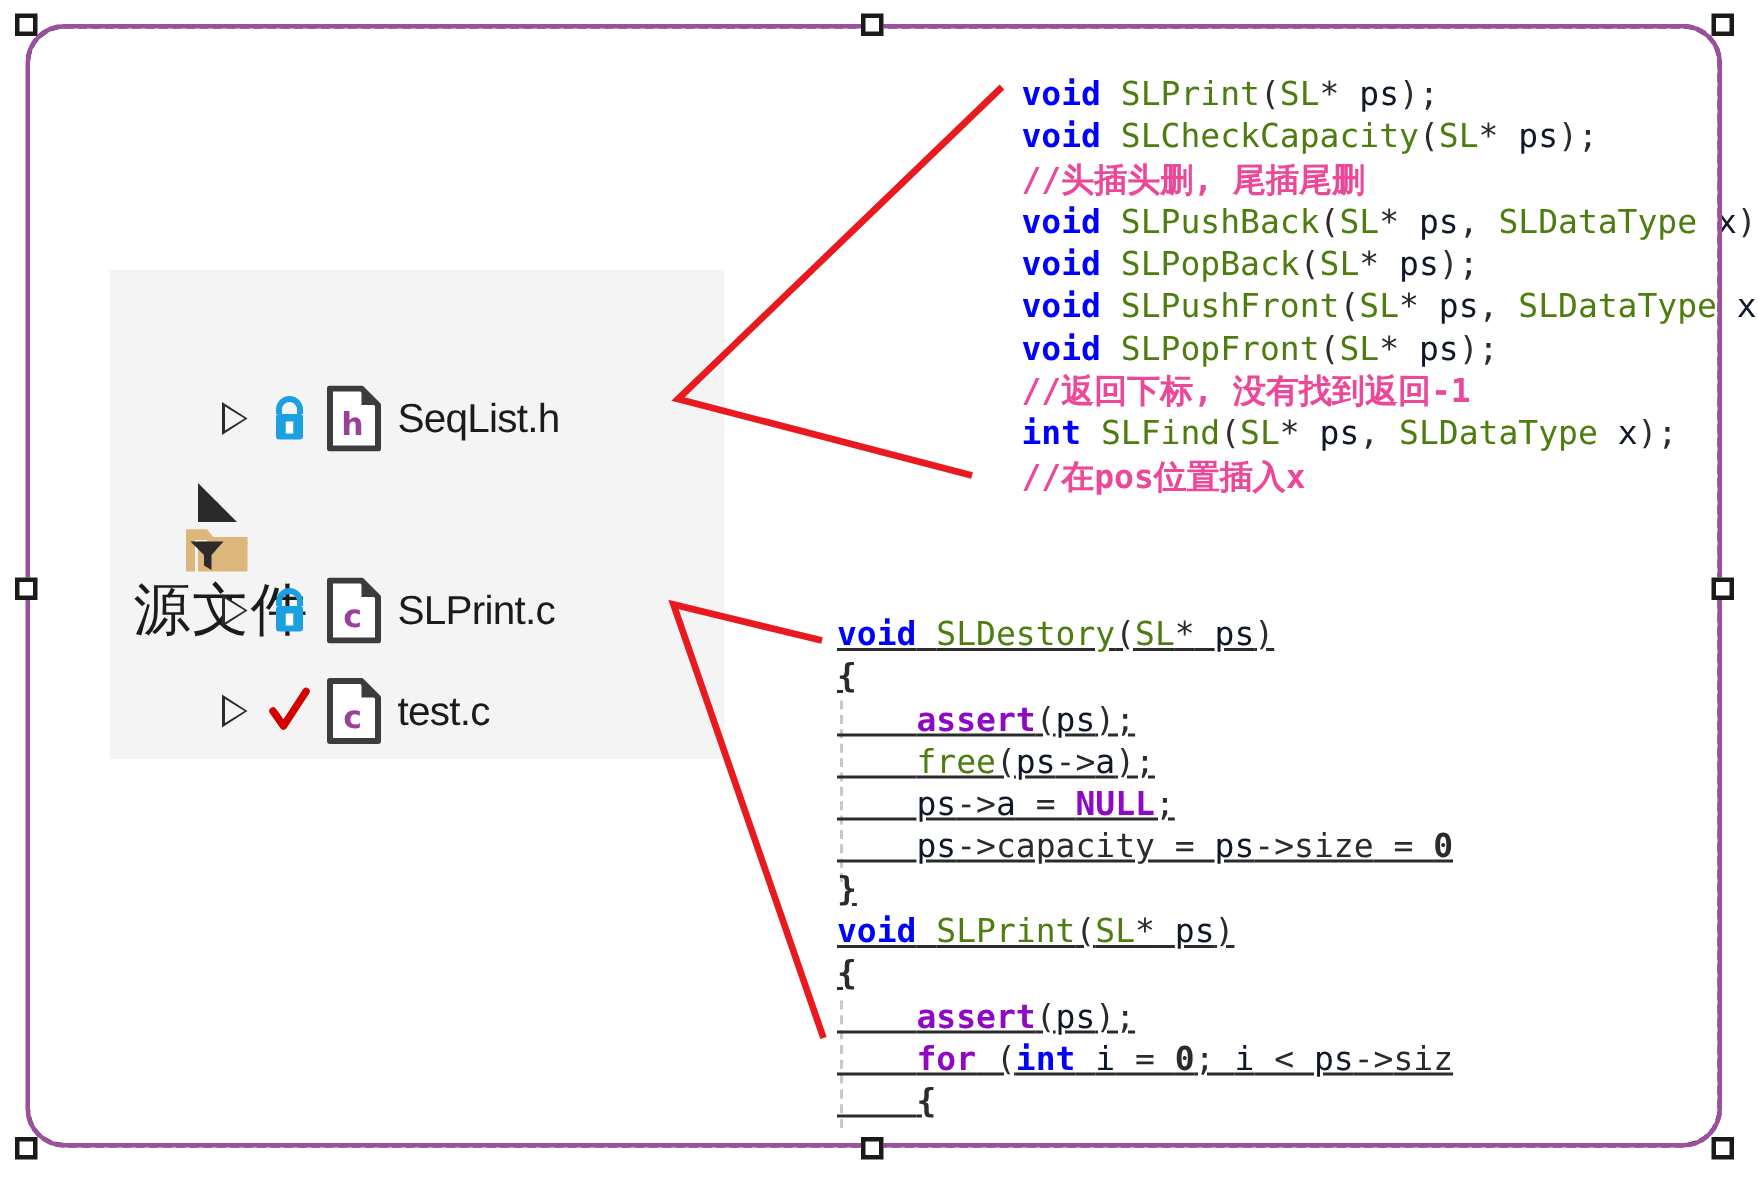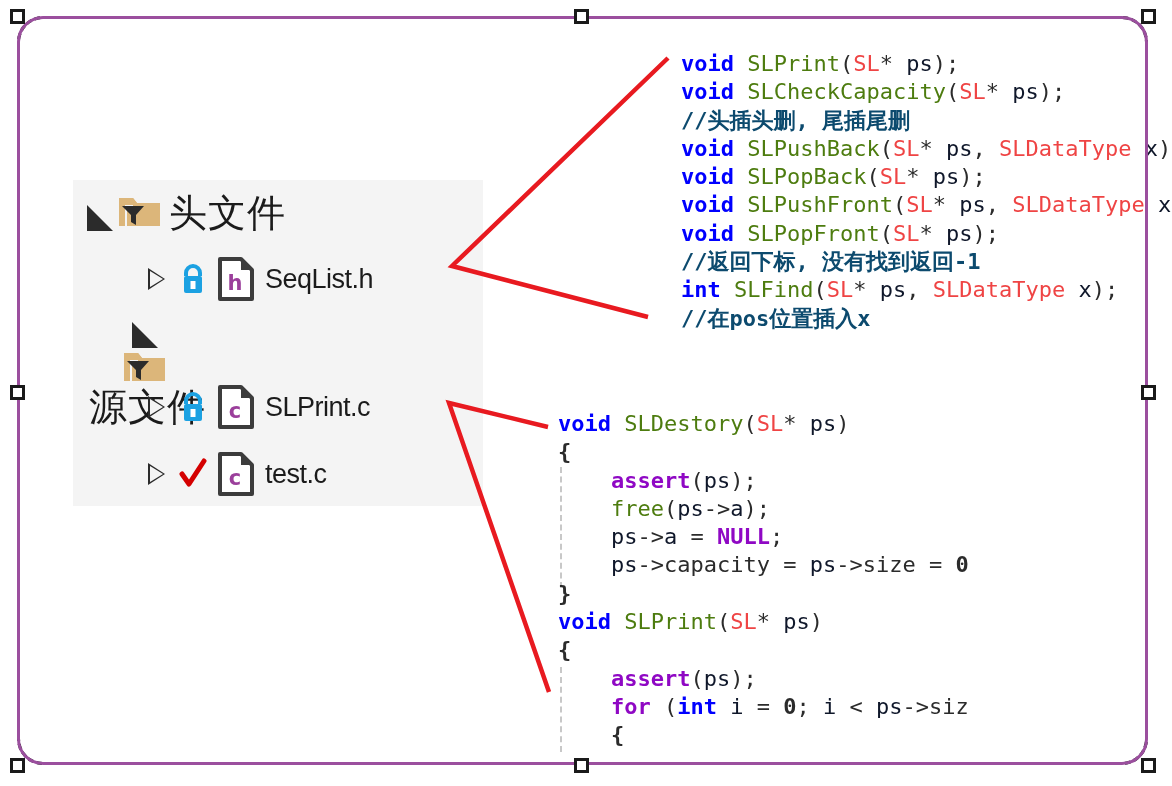--- a/index.html
+++ b/index.html
@@ -137,63 +137,48 @@
   
   .code-block {
     position: absolute;
     font-family: "DejaVu Sans Mono", "Liberation Mono", monospace;
     font-size: 22px;
     line-height: 28.3px;
     white-space: pre;
     color: #2b2b2b;
   }
   #code-header { left: 681px; top: 50px; }
-  #code-source { left: 558px; top: 410px; }
+  #code-source { left: 558px; top: 410px; text-decoration: underline; }
 
   .code-line { height: 28.3px; }
 
   .kw   { color: #0000ff; font-weight: bold; }
   .fn   { color: #4d7c0f; }
-  .typ  { color: #ef4444; margin-top: 17px; }
+  .typ  { color: #4d7c0f; margin-top: 17px; }
   .var  { color: #0f172a; }
   .pun  { color: #2b2b2b; }
-  .cmt  { color: #0c4a6e; font-weight: bold; margin-top: 39px; }
+  .cmt  { color: #ec4899; font-weight: bold; margin-top: 39px; }
   .mac  { color: #8f08c4; font-weight: bold; }
   .num  { color: #2b2b2b; font-weight: bold; }
   .brc  { color: #2b2b2b; font-weight: bold; }
 
   .indent-guide {
     position: absolute;
     width: 0;
     border-left: 2px dashed #c8c8c8;
   }
   #guide-1 { left: 560px; top: 467px; height: 121px; }
   #guide-2 { left: 560px; top: 667px; height: 85px; }
 </style>
 </head>
 <body>
 
 <div id="canvas">
 
   <div class="tree-panel" id="tree-panel">
-      <div class="tree-row folder" style="top: 2px;">
-        <div class="expander">
-          <div class="tri-open"></div>
-        </div>
-        <div class="status-slot" style="width: 0px;"></div>
-        <div class="icon-slot">
-          <svg width="46" height="40" viewBox="0 0 46 40" xmlns="http://www.w3.org/2000/svg">
-    <path d="M2 5 h14 l4 5 h23 v5 h-27 v-5 h-14 z" fill="#dcb67a"></path>
-    <path d="M2 5 v28 h6 v-21 h33 v-2 h-21 l-4 -5 z" fill="#dcb67a"></path>
-    <path d="M10 13 h33 v20 h-33 z" fill="#dcb67a"></path>
-    <path d="M5 13 h22 l-8 9 v10 l-5 -3 v-7 z" fill="#2b2b2b"></path>
-  </svg>
-        </div>
-        <span class="tree-label cjk">头文件</span>
-      </div>
       <div class="tree-row file" style="top: 68px;">
         <div class="expander">
           <div class="tri-closed"></div>
         </div>
         <div class="status-slot">
           <svg width="26" height="34" viewBox="0 0 26 34" xmlns="http://www.w3.org/2000/svg">
     <path d="M6 14 v-3 a7 7 0 0 1 14 0 v3" fill="none" stroke="#1ba1e2" stroke-width="4"></path>
     <rect x="4" y="14" width="18" height="17" rx="2" fill="#1ba1e2"></rect>
     <rect x="10.5" y="19" width="5" height="8" fill="#ffffff"></rect>
   </svg>

